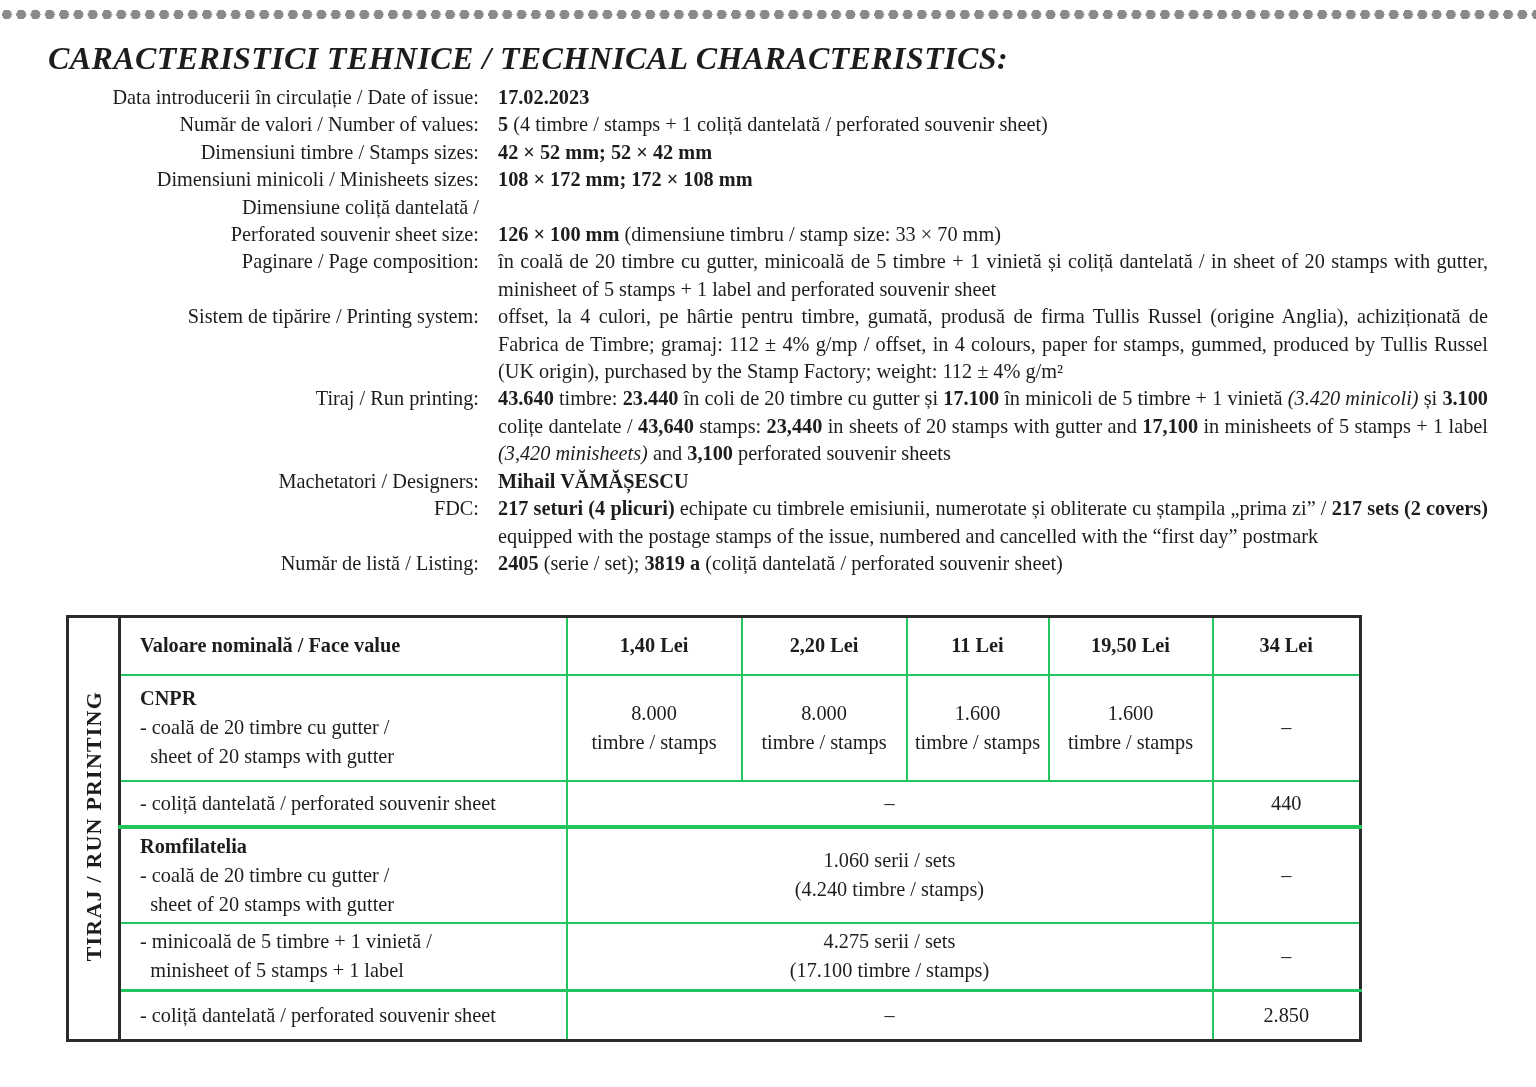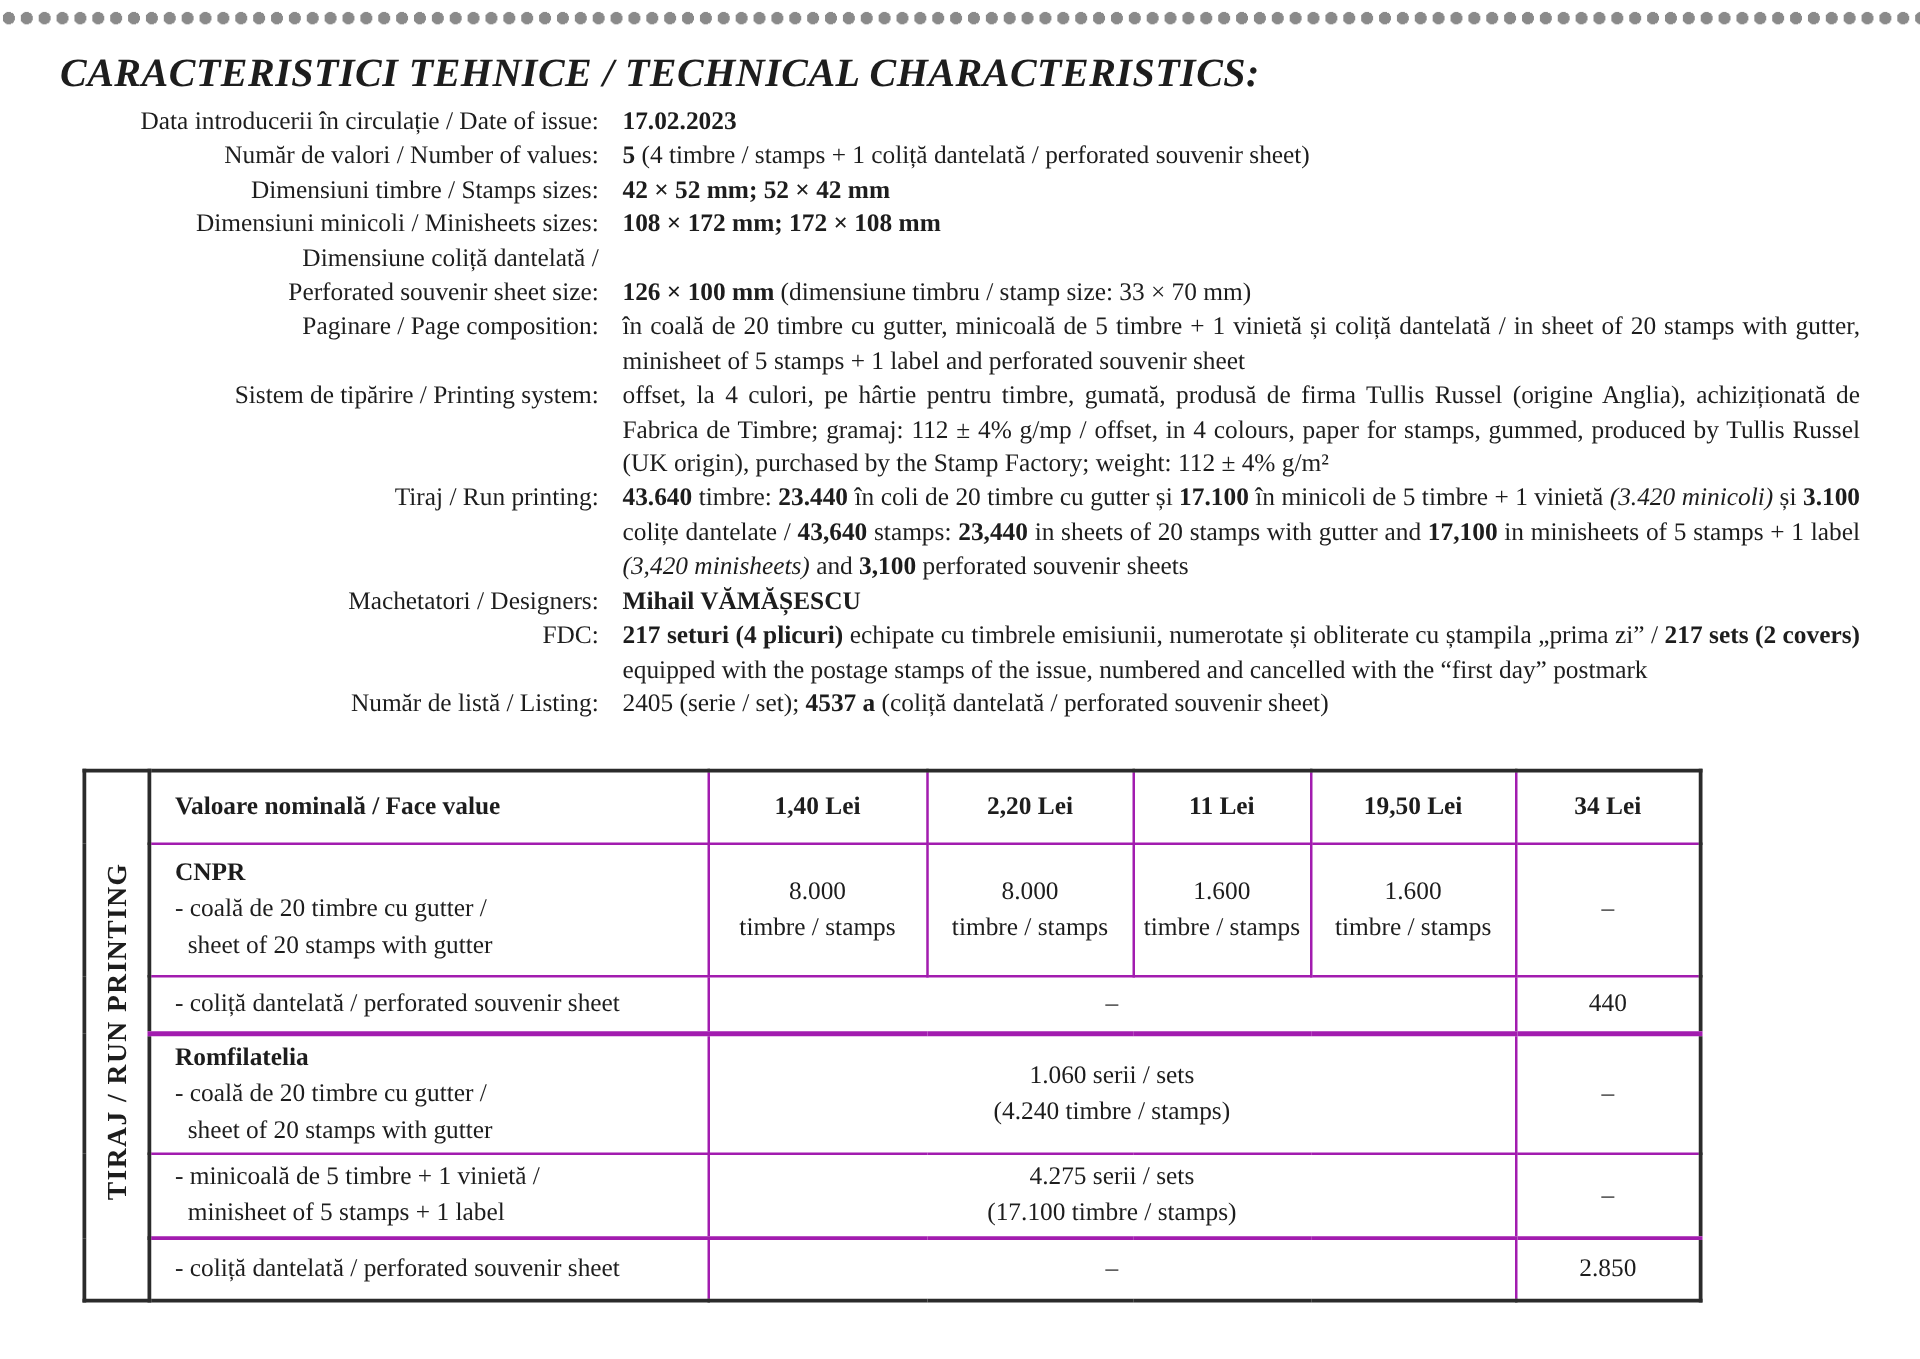--- a/index.html
+++ b/index.html
@@ -38,21 +38,21 @@
   .frow.empty-value { min-height: 27.4px; }
 
   .ttable {
     position: absolute; top: 615px; left: 66px;
     border-collapse: collapse;
     table-layout: fixed;
     font-size: 20.3px;
     color: #1d1d1d;
   }
   .ttable td {
-    border: 2px solid #a21caf;
+    border: 2px solid #22c55e;
     vertical-align: middle;
     padding: 0;
   }
   .ttable { border: 3px solid #2b2b2b; }
   .ttable td.side { border: 3px solid #2b2b2b; }
   .ttable tr.thickbot td { border-bottom-width: 4px; }
   .ttable tr.medbot td { border-bottom-width: 3px; }
   .ttable td.lab {
     text-align: left;
     padding-left: 19px; padding-right: 8px;
@@ -120,21 +120,21 @@
   <div class="frow">
     <div class="flabel">Machetatori / Designers:</div>
     <div class="fvalue"><span style="font-weight: bold;">Mihail VĂMĂȘESCU</span></div>
   </div>
   <div class="frow">
     <div class="flabel">FDC:</div>
     <div class="fvalue just"><span style="font-weight: bold;">217 seturi (4 plicuri)</span><span> echipate cu timbrele emisiunii, numerotate și obliterate cu ștampila „prima zi” / </span><span style="font-weight: bold;">217 sets (2 covers)</span><span> equipped with the postage stamps of the issue, numbered and cancelled with the “first day” postmark</span></div>
   </div>
   <div class="frow">
     <div class="flabel">Număr de listă / Listing:</div>
-    <div class="fvalue"><span style="font-weight: normal;">2405</span><span> (serie / set); </span><span style="font-weight: bold;">4537 a</span><span> (coliță dantelată / perforated souvenir sheet)</span></div>
+    <div class="fvalue"><span style="font-weight: bold;">2405</span><span> (serie / set); </span><span style="font-weight: bold;">3819 a</span><span> (coliță dantelată / perforated souvenir sheet)</span></div>
   </div>
 </div>
 
 <table class="ttable">
   <colgroup>
     <col style="width:52px">
       <col style="width:447px">
       <col style="width:175px">
       <col style="width:165px">
       <col style="width:142px">

